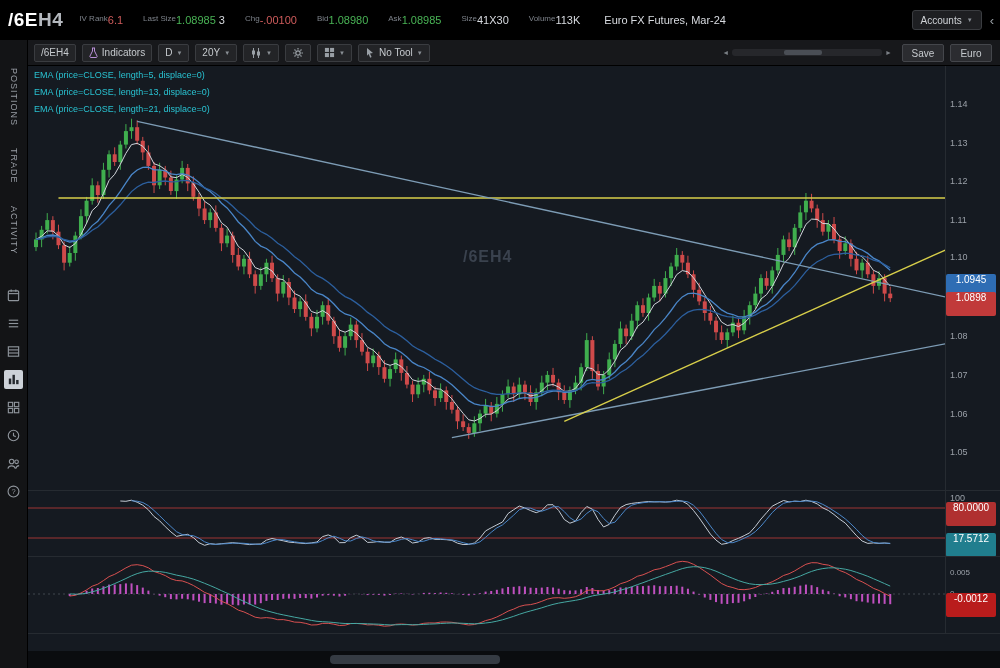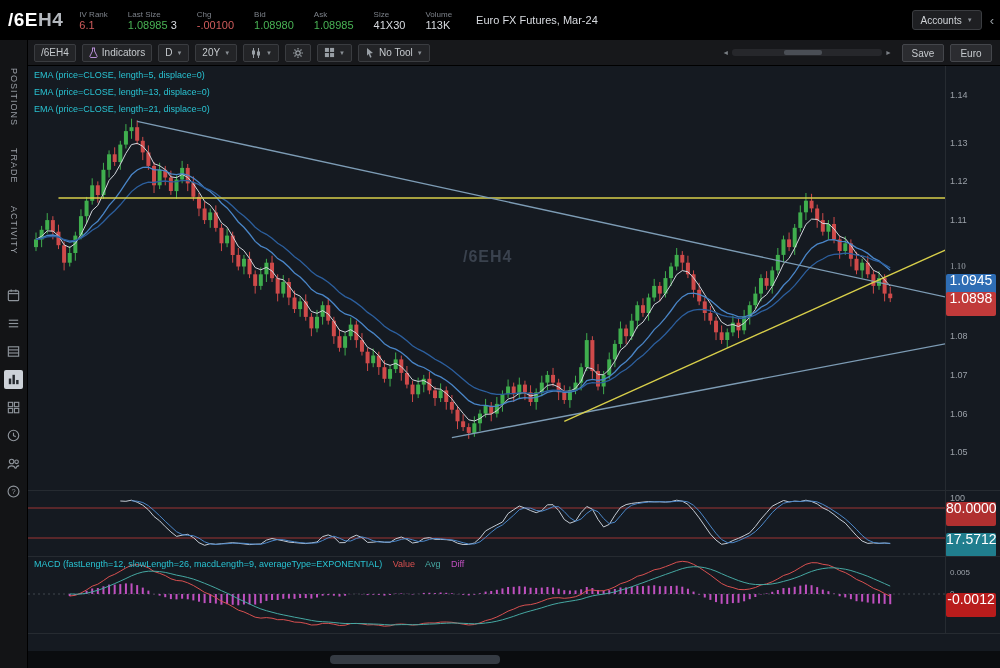--- a/index.html
+++ b/index.html
@@ -4,21 +4,21 @@
 <style>
   *{margin:0;padding:0;box-sizing:border-box}
   html,body{background:#000}
   #app{position:relative;width:1000px;height:668px;background:#151a21;overflow:hidden;
        font-family:"Liberation Sans","DejaVu Sans",sans-serif;color:#cfd2d6}
   
   #topbar{position:absolute;left:0;top:0;width:1000px;height:40px;background:#000;
           display:flex;align-items:center}
   .sym{font-size:19px;font-weight:bold;color:#fff;margin:0 16px 0 8px;letter-spacing:.5px}
   .sym .contract{color:#b4b8be;font-weight:bold}
-  .hstat{display:flex;flex-direction:column;justify-content:center;margin-right:20px}
+  .hstat{display:flex;flex-direction:row;justify-content:center;margin-right:20px}
   .hstat .lb{font-size:8px;color:#7d828a;white-space:nowrap}
   .hstat .vl{font-size:11px;white-space:nowrap}
   .c-green{color:#49b355}.c-red{color:#d05c5c}.c-white{color:#d8dbe0}
   .desc{font-size:11px;color:#d8dbe0;margin-left:4px;white-space:nowrap}
   .hspacer{flex:1}
   .accounts-btn{height:20px;display:flex;align-items:center;gap:5px;padding:0 8px;margin-right:8px;
           background:#1e1f22;border:1px solid #3a3c40;border-radius:3px;font-size:10px;color:#cfd2d6;cursor:pointer}
   .caret{font-size:6px;color:#8a8f95}
   .collapse{color:#9aa0a6;font-size:13px;margin-right:6px;cursor:pointer}
   
@@ -51,21 +51,21 @@
   #ema-labels div{font-size:9px;margin-bottom:7px;white-space:nowrap}
   .study-label{position:absolute;left:6px;font-size:9px;white-space:nowrap}
   .study-label span{margin-right:8px}
   #right-axis{position:absolute;left:917px;top:0;width:55px;height:567px}
   .sep-h{position:absolute;left:0;width:972px;height:1px;background:#262b31}
   .sep-v{position:absolute;left:917px;top:0;width:1px;height:567px;background:#262b31}
   #time-axis{position:absolute;left:0;top:567px;width:972px;height:18px;background:#14171c}
   #bottom-scroll{position:absolute;left:0;top:585px;width:972px;height:17px;background:#0a0c0f}
   #bottom-scroll .handle{position:absolute;left:302px;top:4px;width:170px;height:9px;background:#353b43;border-radius:4px;cursor:grab}
   .tick{position:absolute;left:5px;font-size:9px;color:#9aa0a8;white-space:nowrap}
-  .badge{position:absolute;left:1px;width:50px;height:24px;font-size:14px;line-height:12px;text-align:center;
+  .badge{position:absolute;left:1px;width:50px;height:24px;font-size:10px;line-height:12px;text-align:center;
          color:#fff;border-radius:2px;white-space:nowrap}
   .tlabel{position:absolute;top:4px;width:44px;text-align:center;font-size:9px;color:#9aa0a8;white-space:nowrap}
 </style>
 </head>
 <body>
 
 <div id="app">
 
   <header id="topbar">
     <div class="sym">
@@ -720,32 +720,26 @@
           <line x1="834.14" y1="38" x2="834.14" y2="45.6" stroke="#c050c0" stroke-width="2"></line>
           <line x1="839.76" y1="38" x2="839.76" y2="46.5" stroke="#c050c0" stroke-width="2"></line>
           <line x1="845.38" y1="38" x2="845.38" y2="47.6" stroke="#c050c0" stroke-width="2"></line>
           <line x1="851" y1="38" x2="851" y2="47.4" stroke="#c050c0" stroke-width="2"></line>
           <line x1="856.62" y1="38" x2="856.62" y2="47.9" stroke="#c050c0" stroke-width="2"></line>
           <line x1="862.24" y1="38" x2="862.24" y2="48.2" stroke="#c050c0" stroke-width="2"></line>
         </g>
         <polyline points="41.7,40.0 47.3,39.3 53.0,37.0 58.6,33.9 64.2,30.2 69.8,28.2 75.4,24.6 81.1,20.6 86.7,18.3 92.3,15.2 97.9,11.9 103.5,9.2 109.2,8.7 114.8,9.6 120.4,11.8 126.0,15.5 131.6,17.3 137.3,19.6 142.9,22.8 148.5,24.5 154.1,24.9 159.7,26.8 165.4,29.5 171.0,32.8 176.6,36.4 182.2,38.6 187.8,41.6 193.5,45.3 199.1,47.5 204.7,50.7 210.3,54.1 215.9,55.9 221.6,58.5 227.2,61.2 232.8,62.1 238.4,61.6 244.0,62.2 249.7,63.7 255.3,63.6 260.9,64.6 266.5,66.1 272.1,66.3 277.8,67.4 283.4,69.0 289.0,68.8 294.6,67.4 300.2,67.3 305.9,68.2 311.5,69.5 317.1,69.2 322.7,67.6 328.3,67.4 334.0,67.9 339.6,68.9 345.2,68.7 350.8,69.2 356.4,70.2 362.1,69.8 367.7,68.3 373.3,68.0 378.9,68.4 384.5,69.1 390.2,68.6 395.8,67.3 401.4,66.9 407.0,67.0 412.6,66.1 418.3,66.0 423.9,66.3 429.5,67.2 435.1,68.1 440.7,69.0 446.4,68.5 452.0,66.9 457.6,64.6 463.2,63.2 468.8,61.0 474.5,58.2 480.1,55.1 485.7,53.1 491.3,50.5 496.9,49.1 502.6,48.6 508.2,47.3 513.8,45.3 519.4,43.1 525.0,41.9 530.7,41.7 536.3,42.3 541.9,41.8 547.5,40.7 553.1,38.5 558.8,34.4 564.4,33.9 570.0,34.9 575.6,34.7 581.2,33.3 586.9,30.9 592.5,27.7 598.1,26.0 603.7,23.5 609.3,20.3 615.0,18.8 620.6,16.4 626.2,13.8 631.8,12.7 637.4,10.7 643.1,8.5 648.7,6.2 654.3,5.3 659.9,6.0 665.5,8.3 671.2,11.4 676.8,15.2 682.4,19.0 688.0,23.3 693.6,27.5 699.3,30.2 704.9,31.6 710.5,33.4 716.1,33.7 721.7,33.0 727.4,31.5 733.0,29.0 738.6,27.9 744.2,25.8 749.8,22.9 755.5,19.5 761.1,17.7 766.7,14.9 772.3,11.5 777.9,8.3 783.6,6.7 789.2,6.8 794.8,8.3 800.4,9.1 806.0,11.4 811.7,14.5 817.3,16.6 822.9,19.7 828.5,23.4 834.1,25.8 839.8,28.9 845.4,32.3 851.0,34.5 856.6,37.5 862.2,40.3" fill="none" stroke="#d85050" stroke-width="1"></polyline>
         <polyline points="41.7,37.9 47.3,38.2 53.0,38.0 58.6,37.2 64.2,35.8 69.8,34.3 75.4,32.3 81.1,30.0 86.7,27.6 92.3,25.1 97.9,22.5 103.5,19.8 109.2,17.6 114.8,16.0 120.4,15.2 126.0,15.2 131.6,15.6 137.3,16.4 142.9,17.7 148.5,19.1 154.1,20.2 159.7,21.5 165.4,23.1 171.0,25.1 176.6,27.3 182.2,29.6 187.8,32.0 193.5,34.7 199.1,37.2 204.7,39.9 210.3,42.8 215.9,45.4 221.6,48.0 227.2,50.6 232.8,52.9 238.4,54.7 244.0,56.2 249.7,57.7 255.3,58.9 260.9,60.0 266.5,61.2 272.1,62.2 277.8,63.3 283.4,64.4 289.0,65.3 294.6,65.7 300.2,66.0 305.9,66.5 311.5,67.1 317.1,67.5 322.7,67.5 328.3,67.5 334.0,67.6 339.6,67.8 345.2,68.0 350.8,68.2 356.4,68.6 362.1,68.9 367.7,68.8 373.3,68.6 378.9,68.6 384.5,68.7 390.2,68.7 395.8,68.4 401.4,68.1 407.0,67.9 412.6,67.5 418.3,67.2 423.9,67.0 429.5,67.1 435.1,67.3 440.7,67.6 446.4,67.8 452.0,67.6 457.6,67.0 463.2,66.3 468.8,65.2 474.5,63.8 480.1,62.1 485.7,60.3 491.3,58.3 496.9,56.5 502.6,54.9 508.2,53.4 513.8,51.8 519.4,50.0 525.0,48.4 530.7,47.1 536.3,46.1 541.9,45.2 547.5,44.3 553.1,43.2 558.8,41.4 564.4,39.9 570.0,38.9 575.6,38.1 581.2,37.1 586.9,35.9 592.5,34.2 598.1,32.6 603.7,30.8 609.3,28.7 615.0,26.7 620.6,24.6 626.2,22.5 631.8,20.5 637.4,18.5 643.1,16.5 648.7,14.5 654.3,12.6 659.9,11.3 665.5,10.7 671.2,10.9 676.8,11.7 682.4,13.2 688.0,15.2 693.6,17.7 699.3,20.2 704.9,22.4 710.5,24.6 716.1,26.4 721.7,27.8 727.4,28.5 733.0,28.6 738.6,28.5 744.2,27.9 749.8,26.9 755.5,25.4 761.1,23.9 766.7,22.1 772.3,20.0 777.9,17.6 783.6,15.4 789.2,13.7 794.8,12.6 800.4,11.9 806.0,11.8 811.7,12.4 817.3,13.2 822.9,14.5 828.5,16.3 834.1,18.2 839.8,20.3 845.4,22.7 851.0,25.1 856.6,27.6 862.2,30.1" fill="none" stroke="#45a8a2" stroke-width="1"></polyline>
       </svg>
-    <div class="study-label" style="top:493px">
-      <span style="color: rgb(41, 194, 209);">MACD (fastLength=12, slowLength=26, macdLength=9, averageType=EXPONENTIAL)</span>
-      <span style="color: rgb(216, 80, 80);">Value</span>
-      <span style="color: rgb(69, 168, 162);">Avg</span>
-      <span style="color: rgb(192, 80, 192);">Diff</span>
-    </div>
     <div id="right-axis">
-        <div class="tick" style="top: 24px;">1.14</div>
+        <div class="tick" style="top: 33px;">1.14</div>
         <div class="tick" style="top: 71.7px;">1.13</div>
         <div class="tick" style="top: 110.4px;">1.12</div>
         <div class="tick" style="top: 149.1px;">1.11</div>
-        <div class="tick" style="top: 195px; font-family: Liberation Serif, serif;">1.10</div>
+        <div class="tick" style="top: 186px;">1.10</div>
         <div class="tick" style="top: 226.5px;">1.09</div>
         <div class="tick" style="top: 265.2px;">1.08</div>
         <div class="tick" style="top: 303.9px;">1.07</div>
         <div class="tick" style="top: 342.6px;">1.06</div>
         <div class="tick" style="top: 381.3px;">1.05</div>
         <div class="tick" style="top: 427px;">100</div>
         <div class="tick" style="top: 452px;">50.0</div>
         <div class="tick" style="top: 477px;">0</div>
         <div class="tick" style="top: 502px; font-size: 8px;">0.005</div>
         <div class="tick" style="top: 523px; font-size: 8px;">0</div>

